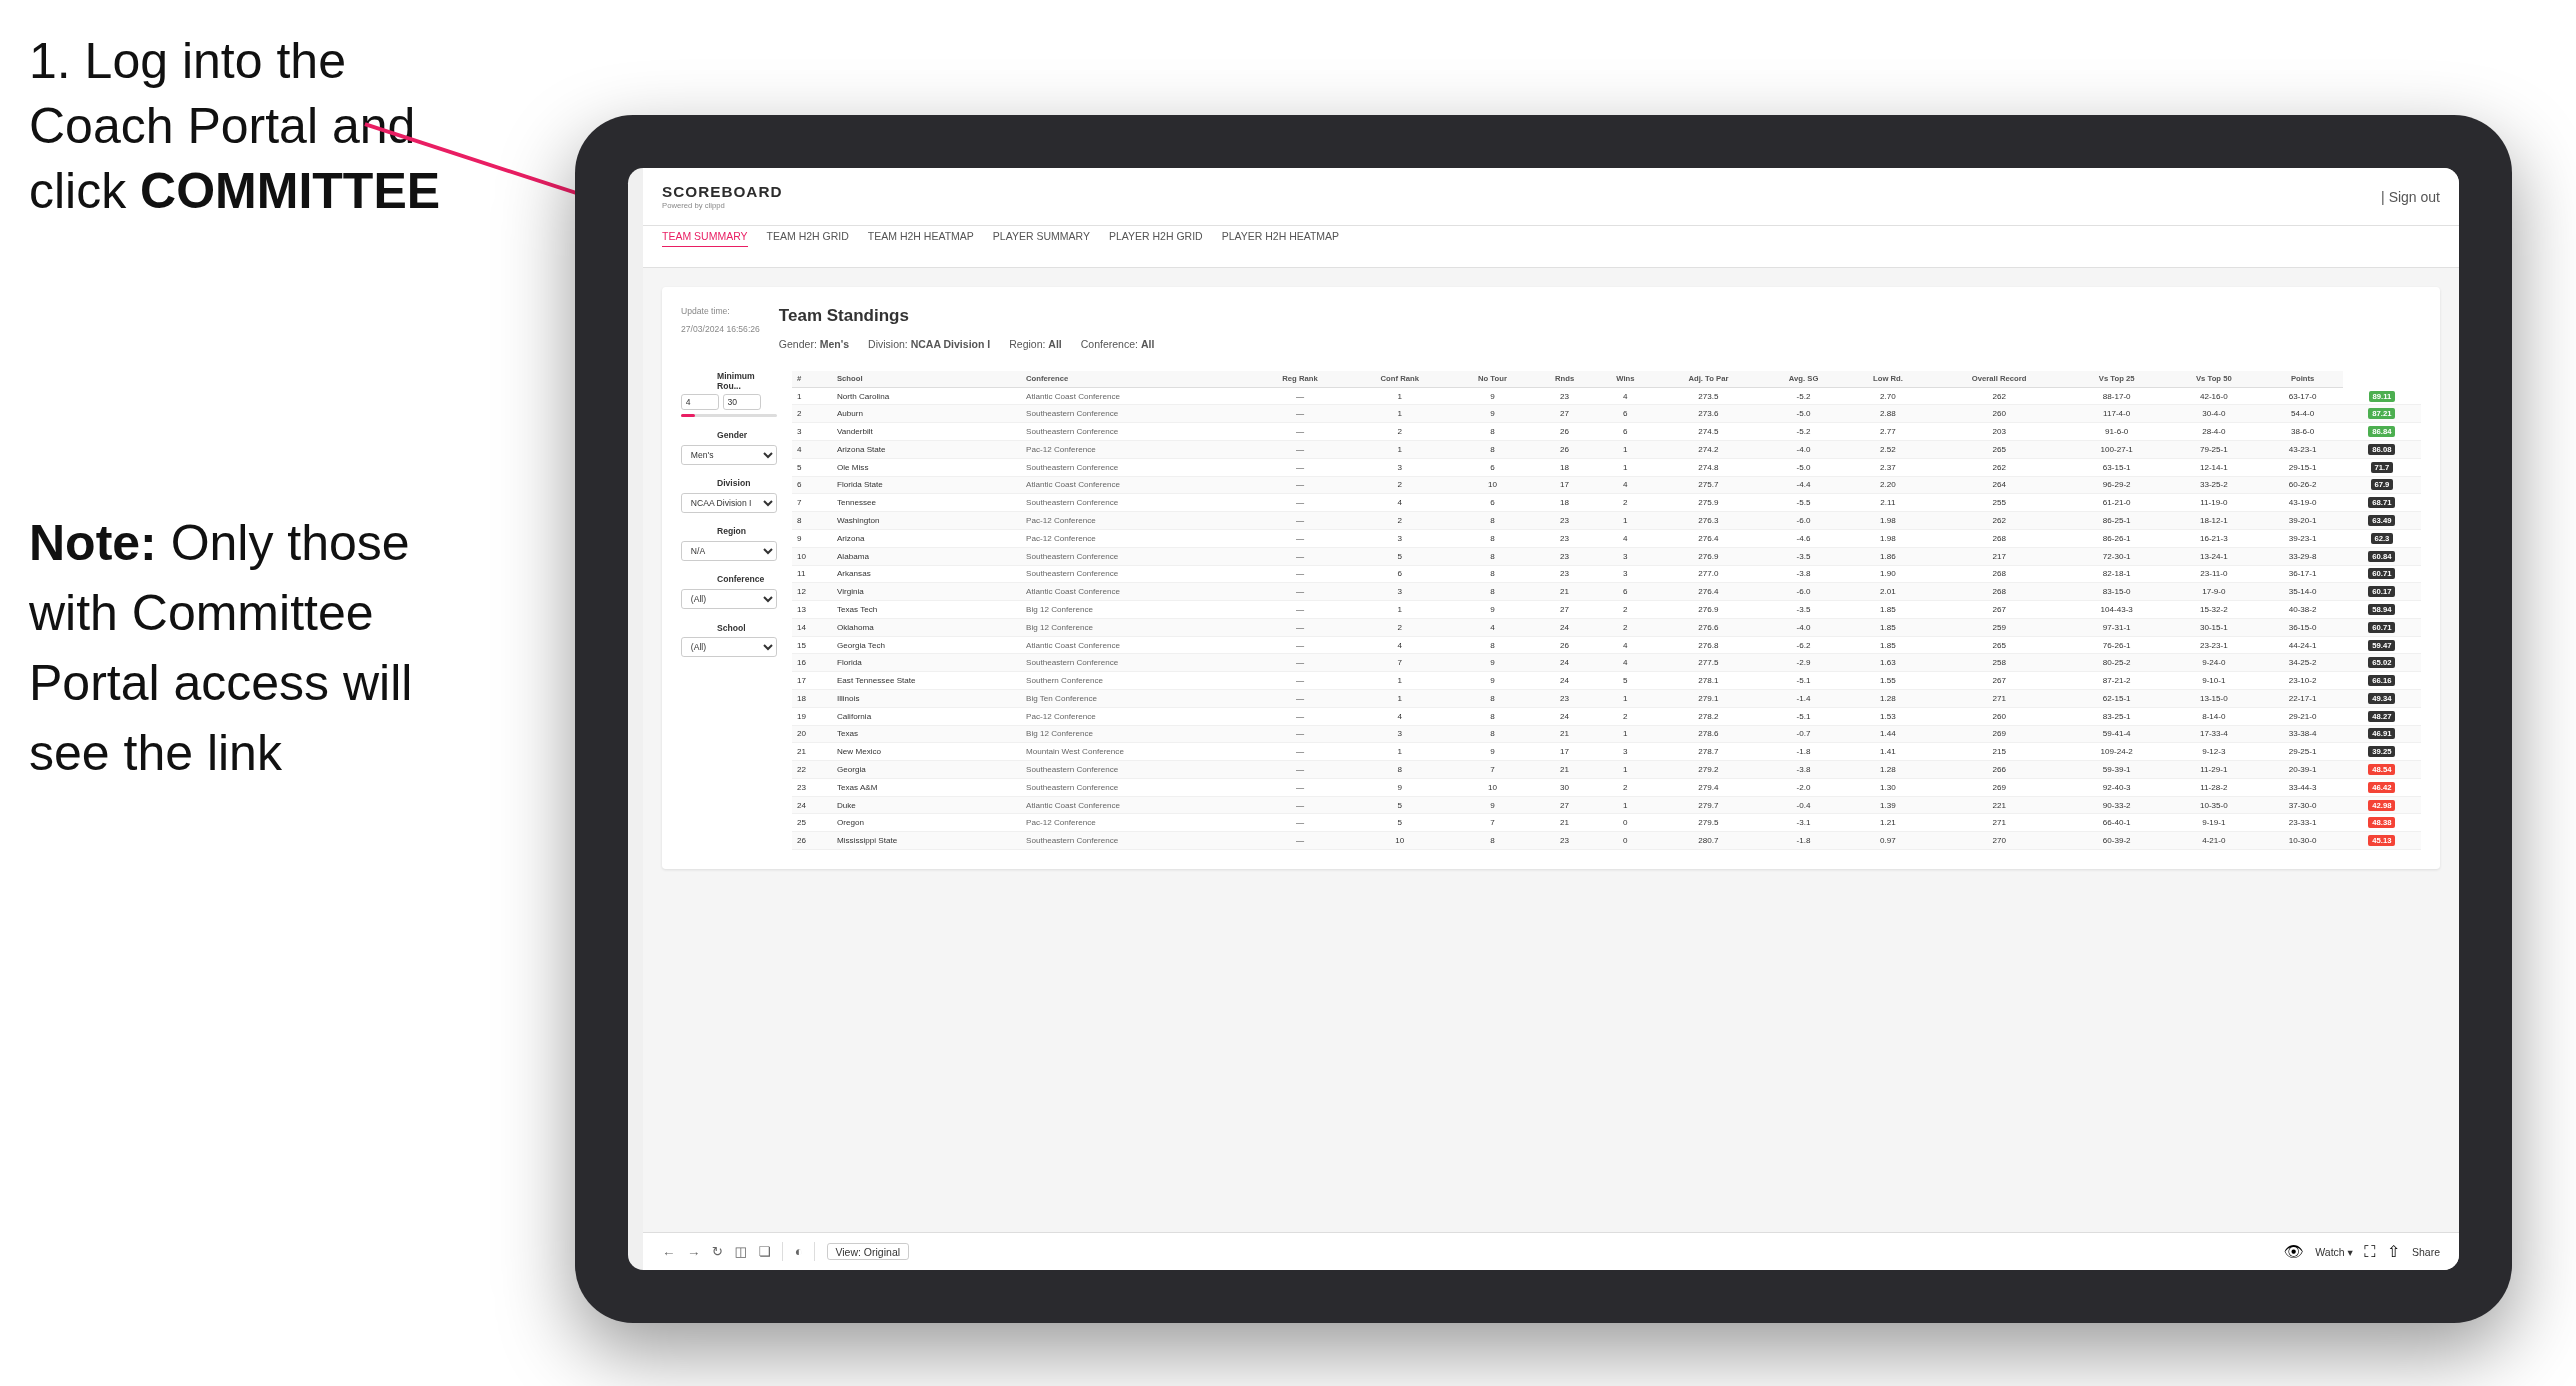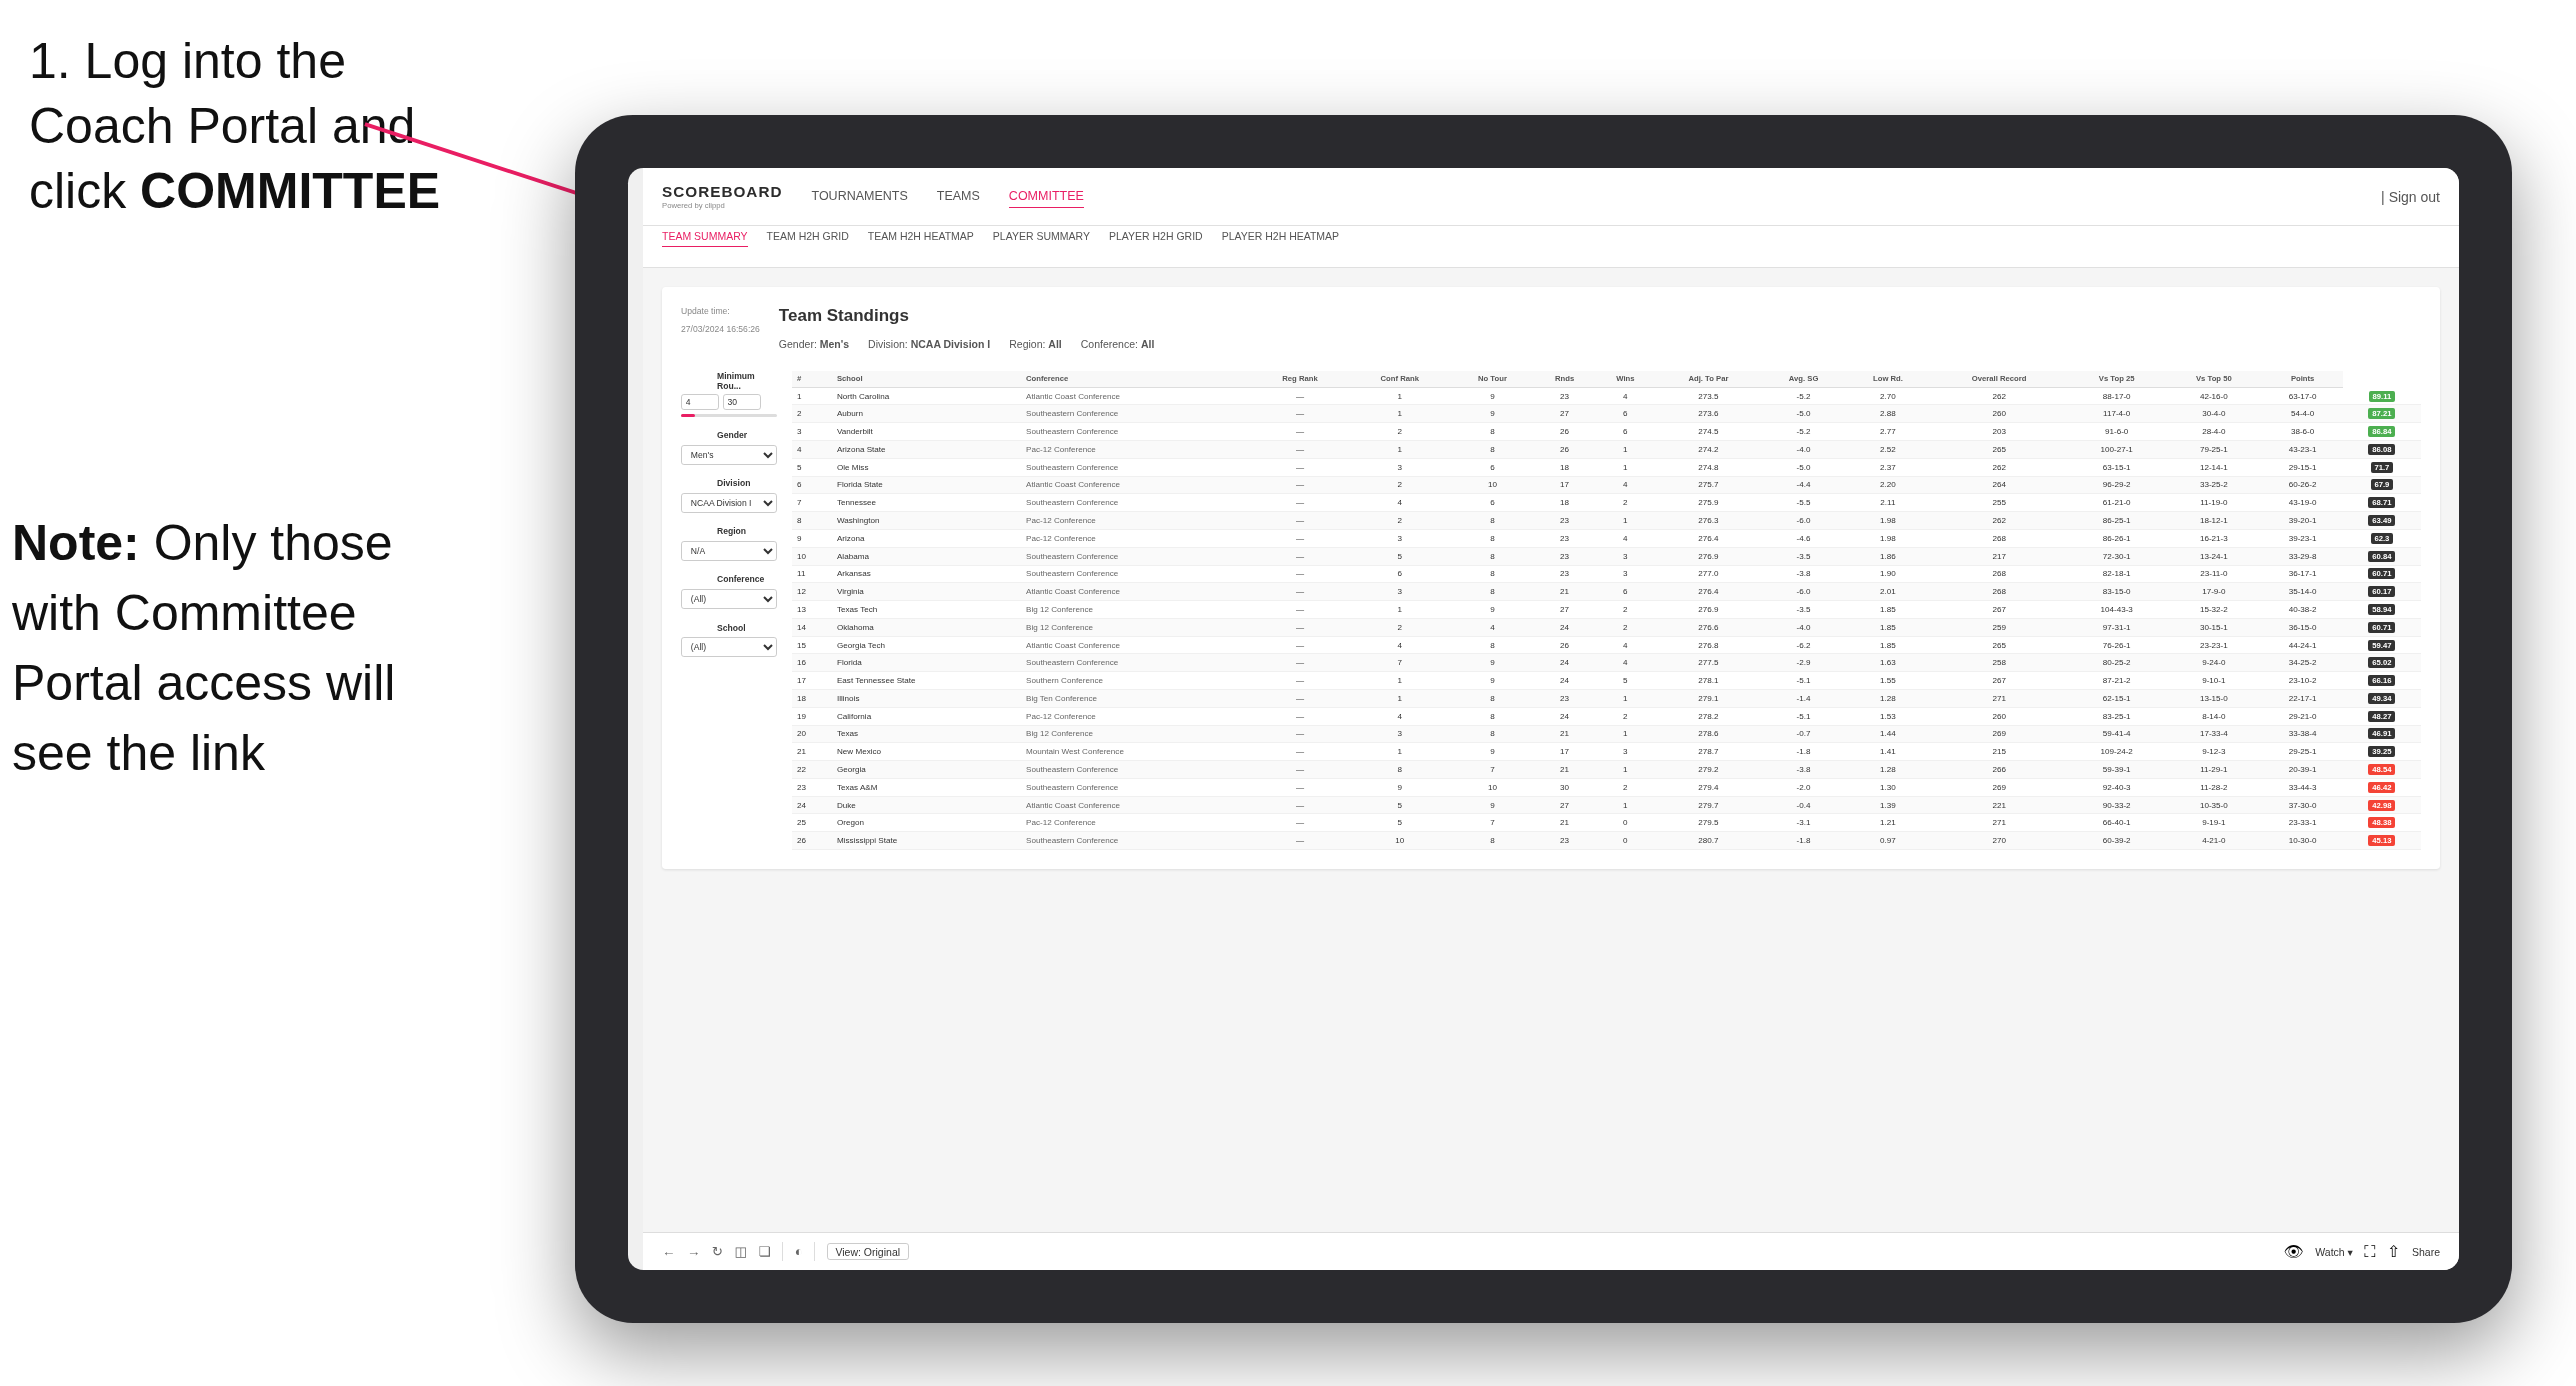--- a/index.html
+++ b/index.html
@@ -27,21 +27,21 @@
       line-height: 1.3;
     }
 
     .instruction-step strong {
       font-weight: 800;
     }
 
     .note-section {
       position: absolute;
       top: 508px;
-      left: 12px;
+      left: 29px;
       width: 412px;
     }
 
     .note-text {
       font-size: 50px;
       color: #111;
       line-height: 1.4;
     }
 
     .note-text strong {
@@ -389,25 +389,20 @@
   <line x1="30" y1="20" x2="460" y2="160" stroke="#e91e63" stroke-width="4" marker-end="url(#arrowhead)"></line>
 </svg>
 
 <div class="tablet">
   <div class="tablet-screen">
 
     <div class="app-navbar">
       <div class="app-logo">
         <span class="logo-scoreboard">SCOREBOARD</span>
         <span class="logo-powered">Powered by clippd</span>
-      </div>
-      <div class="nav-links">
-        <span class="nav-link">TOURNAMENTS</span>
-        <span class="nav-link">TEAMS</span>
-        <span class="nav-link active">COMMITTEE</span>
       </div>
       <span class="nav-sign-out">| <span>Sign out</span></span>
     </div>
 
     <div class="sub-navbar">
       <span class="sub-nav-link active">TEAM SUMMARY</span>
       <span class="sub-nav-link">TEAM H2H GRID</span>
       <span class="sub-nav-link">TEAM H2H HEATMAP</span>
       <span class="sub-nav-link">PLAYER SUMMARY</span>
       <span class="sub-nav-link">PLAYER H2H GRID</span>

